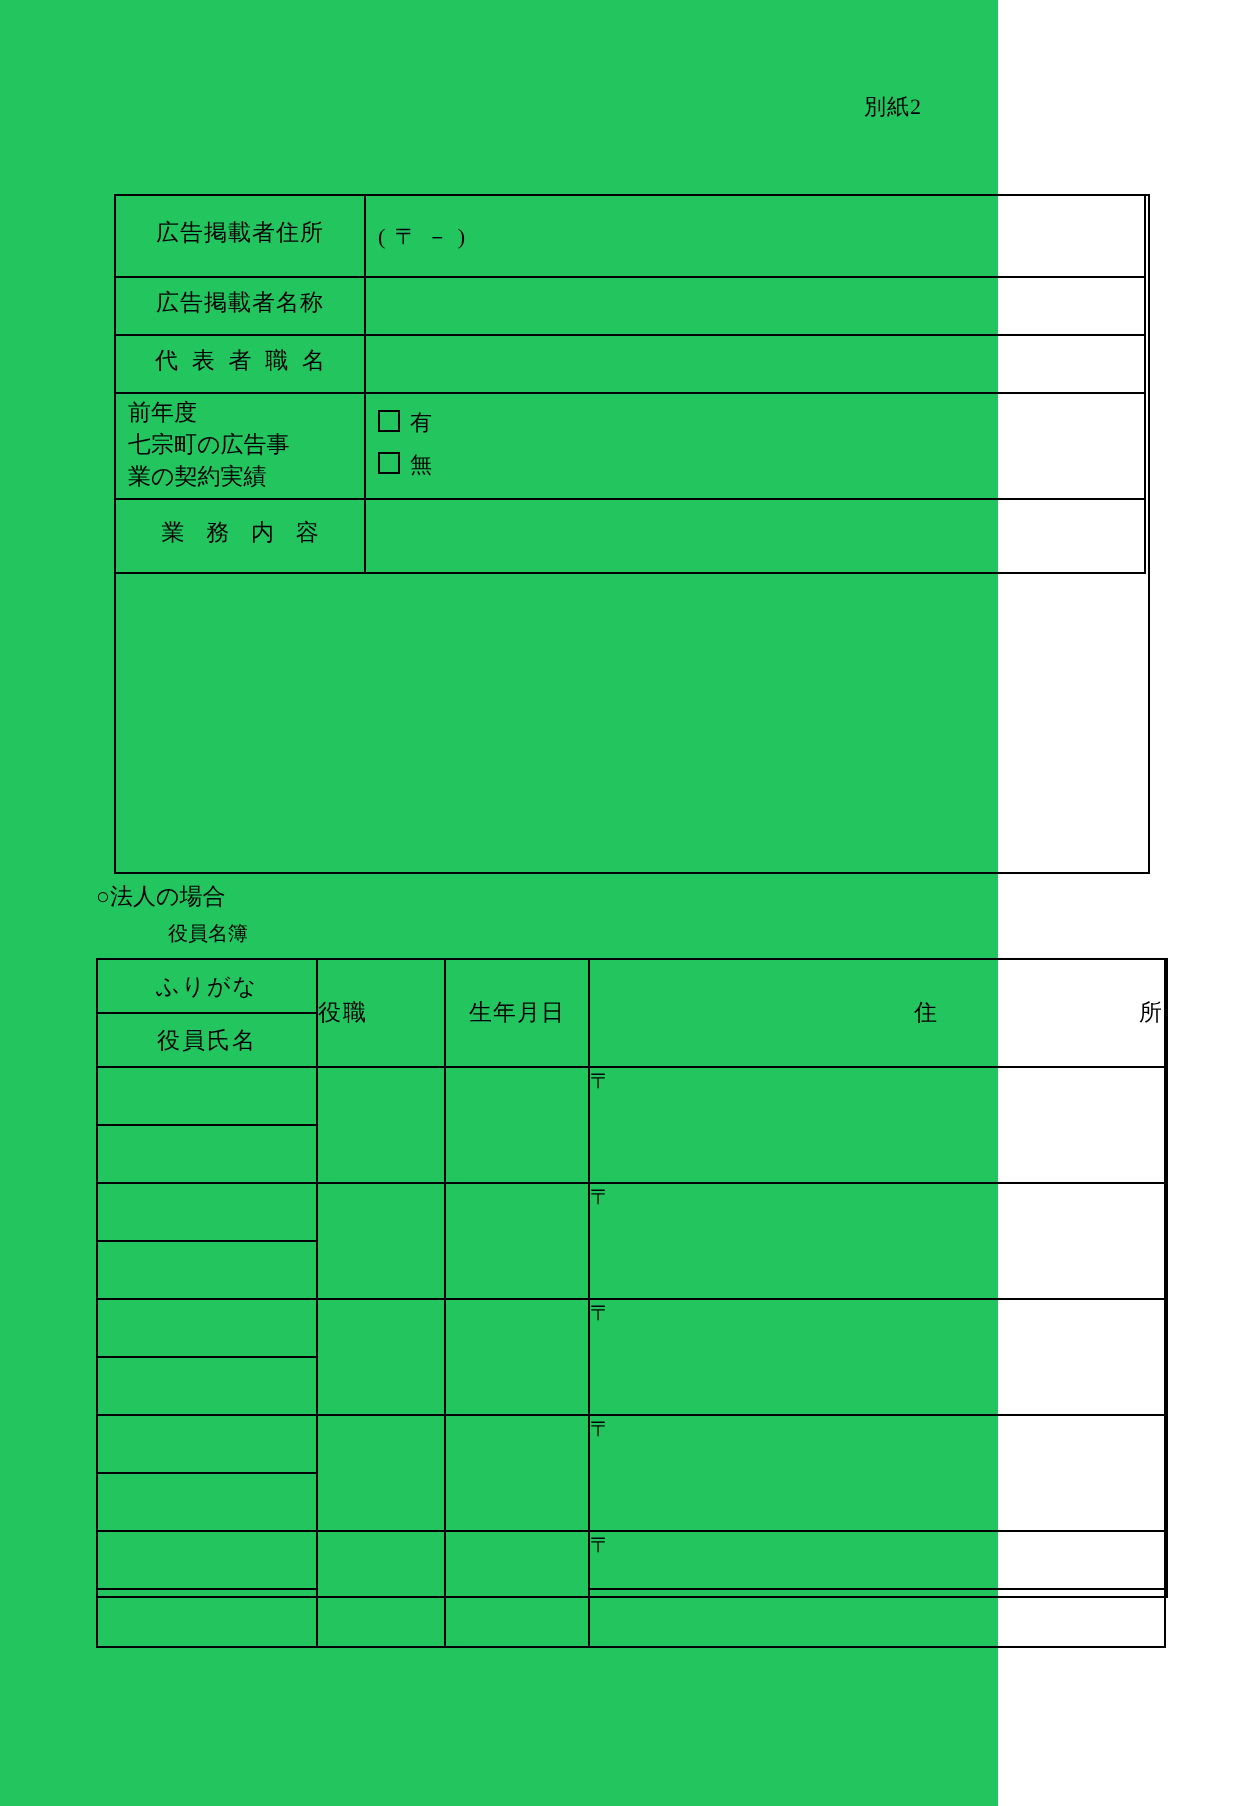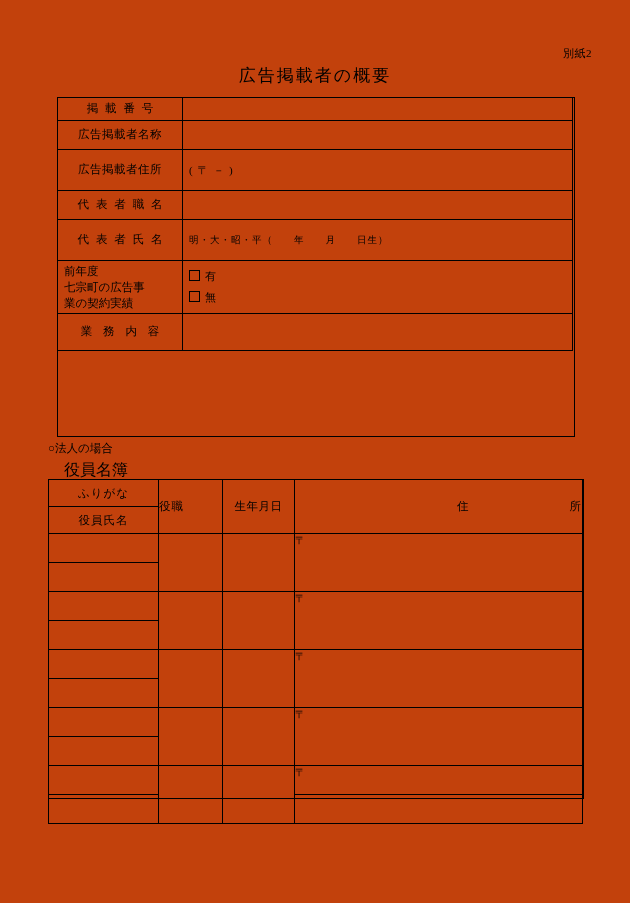--- a/index.html
+++ b/index.html
@@ -11,23 +11,23 @@
     width: 630px;
     height: 903px;
     position: relative;
     font-family: "Liberation Serif", "DejaVu Serif", serif;
     color: #000000;
     overflow: hidden;
   }
   .page {
     position: absolute;
     left: 0; top: 0;
-    width: 630px;
+    width: 499px;
     height: 903px;
-    background: #c2410c;
+    background: #22c55e;
   }
   .doc-ref {
     position: absolute;
     right: 38px;
     top: 46px;
     font-size: 11px;
     letter-spacing: 0.5px;
   }
   .doc-title {
     position: absolute;
@@ -89,23 +89,23 @@
 
   
   .corp-note {
     position: absolute;
     left: 48px;
     top: 441px;
     font-size: 11.5px;
   }
   .corp-sub {
     position: absolute;
-    left: 64px;
+    left: 84px;
     top: 460px;
-    font-size: 16px;
+    font-size: 10px;
   }
 
   
   table.t2 {
     position: absolute;
     left: 48px;
     top: 479px;
     width: 534px;
     border-collapse: collapse;
     table-layout: fixed;
@@ -151,47 +151,36 @@
     border: 1.6px solid #000;
     pointer-events: none;
   }
 </style>
 </head>
 <body>
 
 <div class="page">
 
   <div class="doc-ref">別紙2</div>
-  <div class="doc-title">広告掲載者の概要</div>
 
   <table class="t1">
     <tbody>
-        <tr>
-      <td class="lbl sp2" style="height:22px">掲 載 番 号</td>
-      <td class="val"></td>
-    </tr>
-    <tr>
-      <td class="lbl" style="height:28px">広告掲載者名称</td>
-      <td class="val"></td>
-    </tr>
     <tr>
       <td class="lbl" style="height:40px">広告掲載者住所</td>
       <td class="val">
         <span class="postal">( 〒        －        )</span>
       </td>
     </tr>
     <tr>
+      <td class="lbl" style="height:28px">広告掲載者名称</td>
+      <td class="val"></td>
+    </tr>
+    <tr>
       <td class="lbl sp2" style="height:28px">代 表 者 職 名</td>
       <td class="val"></td>
-    </tr>
-    <tr>
-      <td class="lbl sp2" style="height:40px">代 表 者 氏 名</td>
-      <td class="val">
-        <span class="birth">明・大・昭・平（　　年　　月　　日生）</span>
-      </td>
     </tr>
     <tr>
       <td class="lbl-left" style="height:52px">
         前年度<br>七宗町の広告事<br>業の契約実績
       </td>
       <td class="val">
         <div class="chk">
           <span class="chkbox"></span><span>有</span>
         </div>
         <div class="chk">

